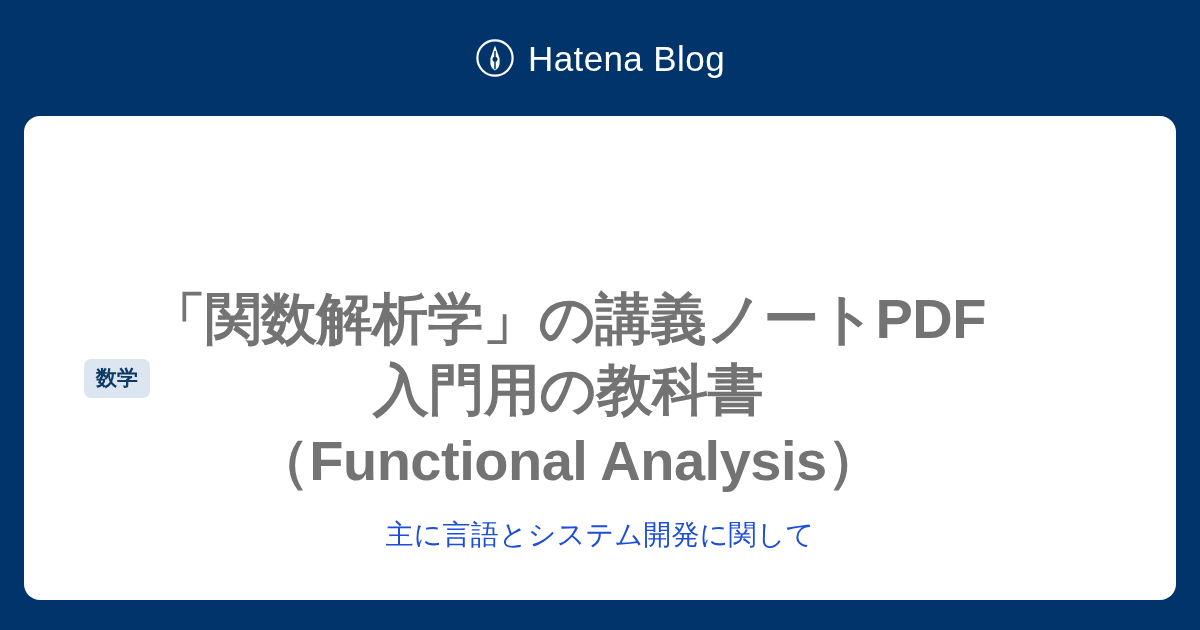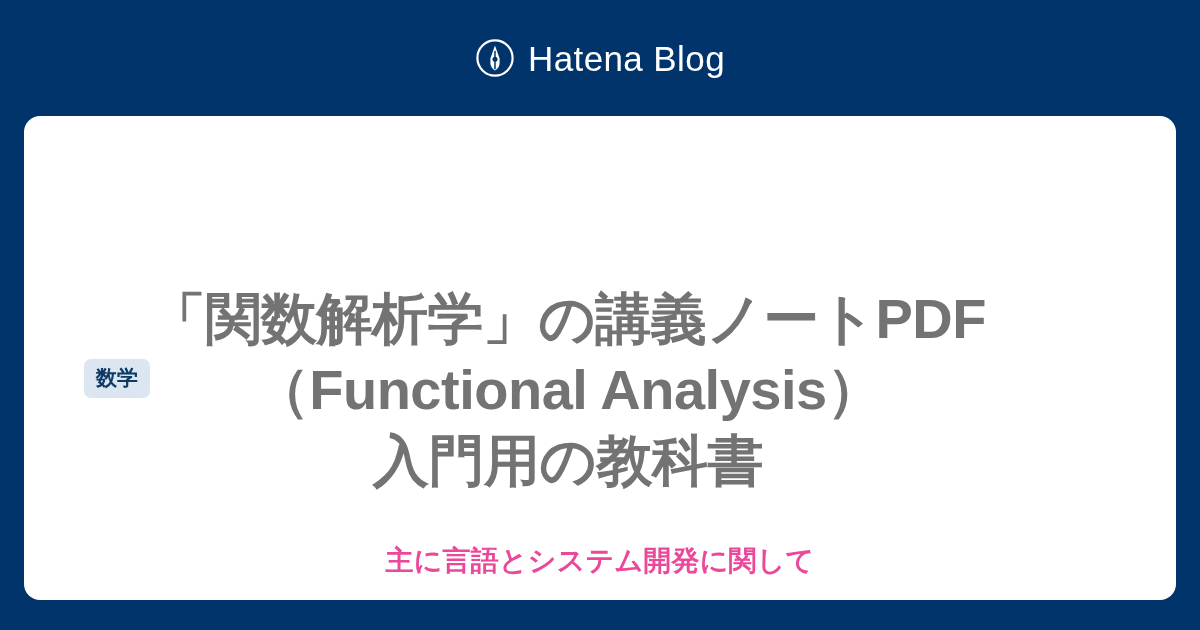--- a/index.html
+++ b/index.html
@@ -100,30 +100,30 @@
     letter-spacing: -0.5px;
     max-width: 1040px;
   }
   .entry-title .tline {
     display: block;
     white-space: nowrap;
   }
 
   
   .blog-title {
-    color: #ec4899;
+    color: #1d4ed8;
     font-size: 28px;
-    font-weight: 700;
+    font-weight: 400;
     line-height: 1.2;
     text-align: center;
     margin: 0;
     position: absolute;
     left: 0;
     right: 0;
-    top: 428px;
+    top: 402px;
     letter-spacing: 0.2px;
   }
 </style>
 </head>
 <body>
 
 <div class="og-card">
 
   <div class="brand">
     <span class="brand-logo-wrap">
@@ -138,20 +138,20 @@
   </div>
 
   <div class="panel">
 
     <div class="tags">
       <span class="tag">数学</span>
     </div>
 
     <h1 class="entry-title">
       <span class="tline">「関数解析学」の講義ノートPDF</span>
+      <span class="tline">入門用の教科書</span>
       <span class="tline">（Functional Analysis）</span>
-      <span class="tline">入門用の教科書</span>
     </h1>
 
     <div class="blog-title">主に言語とシステム開発に関して</div>
   </div>
 
 </div>
 
 </body></html>

